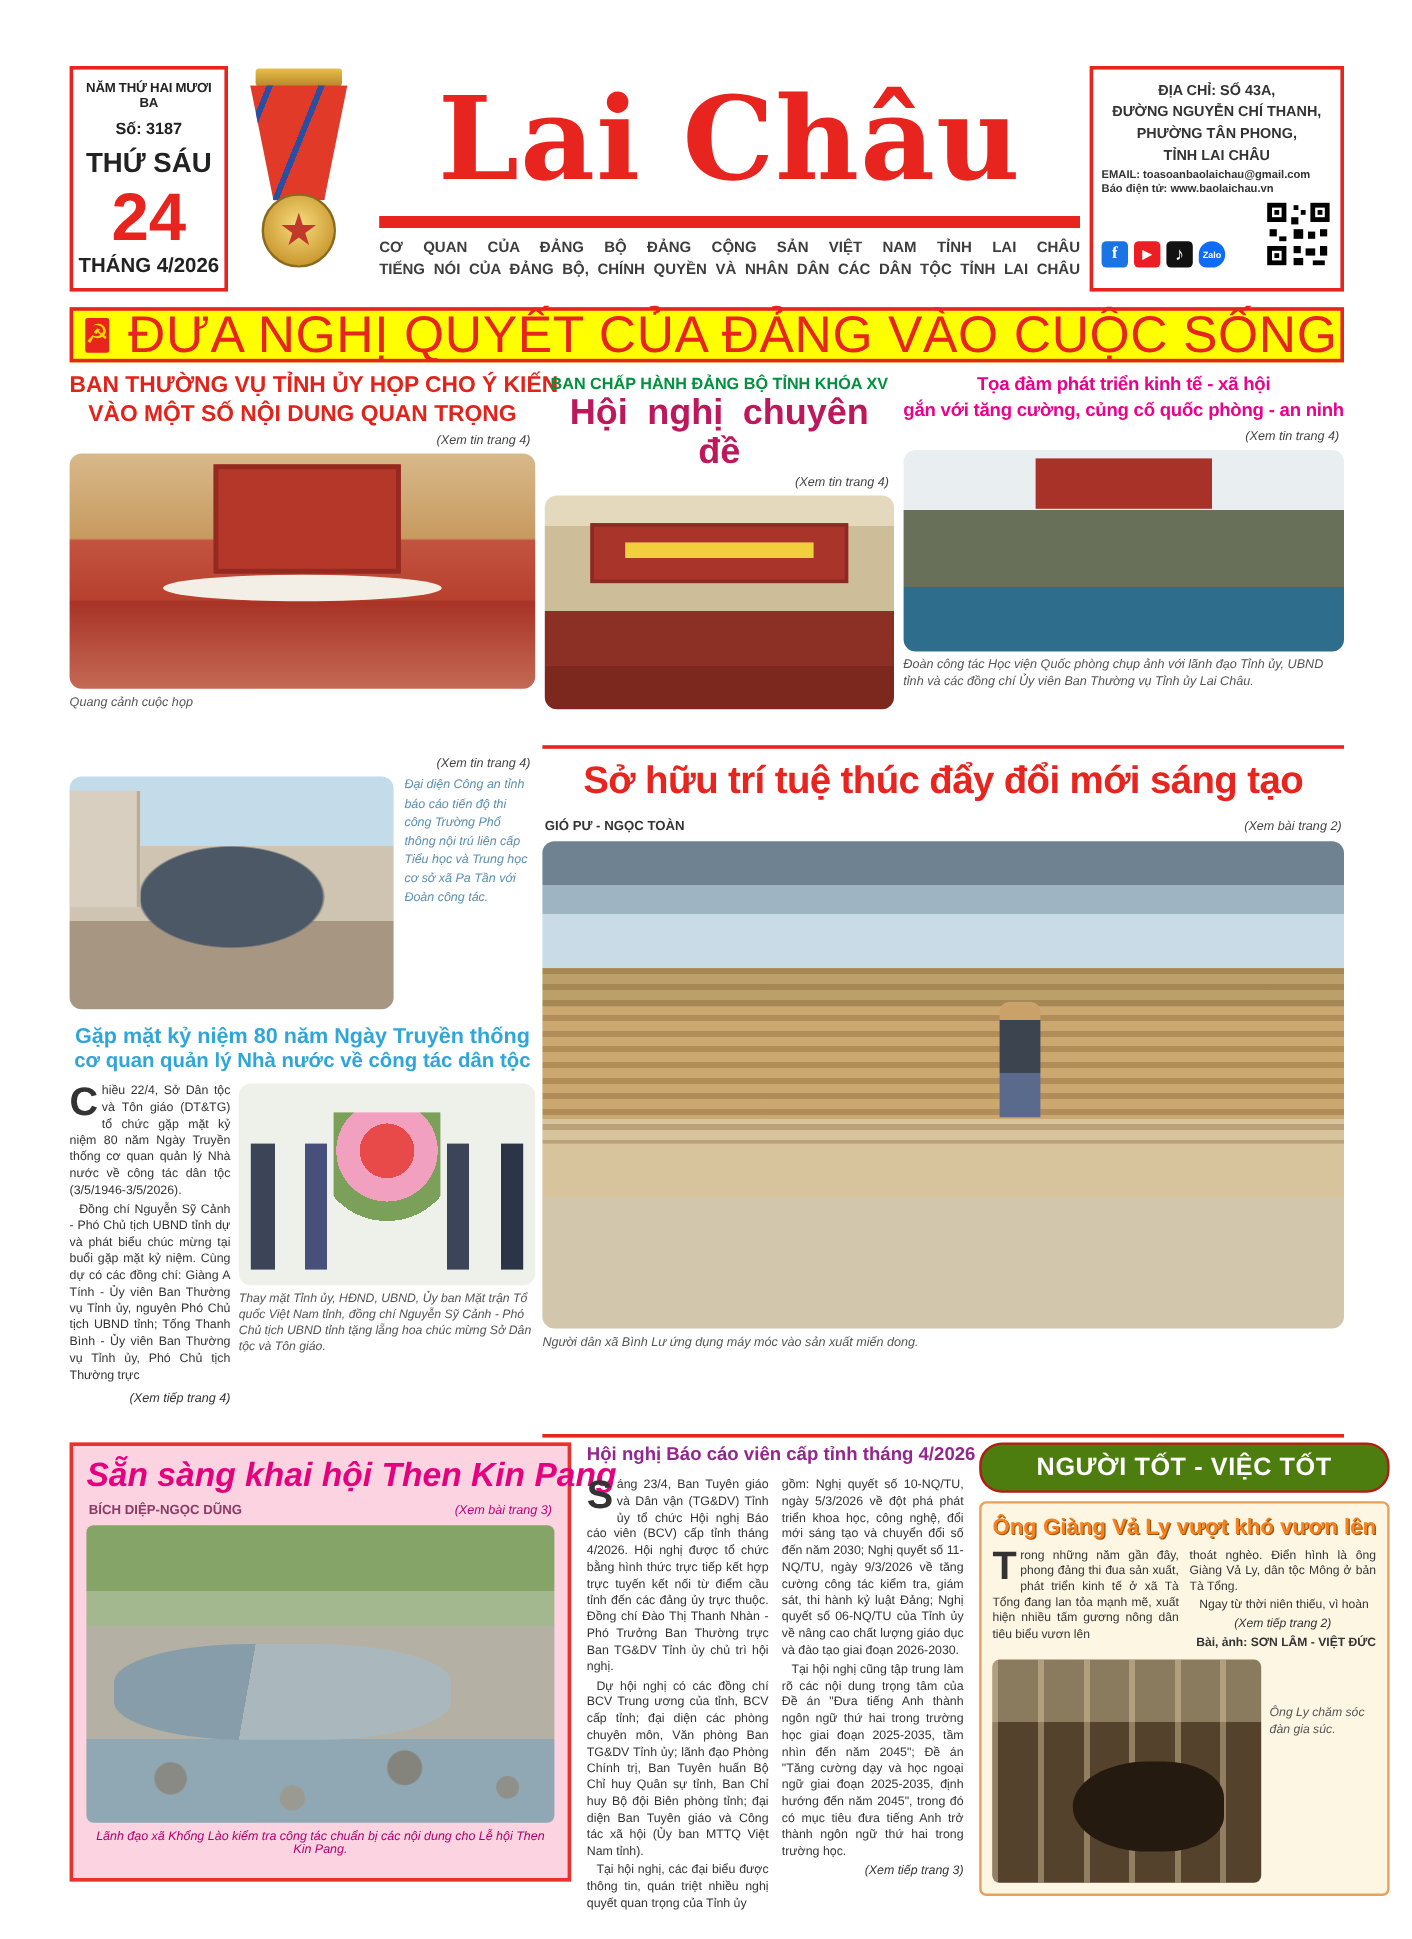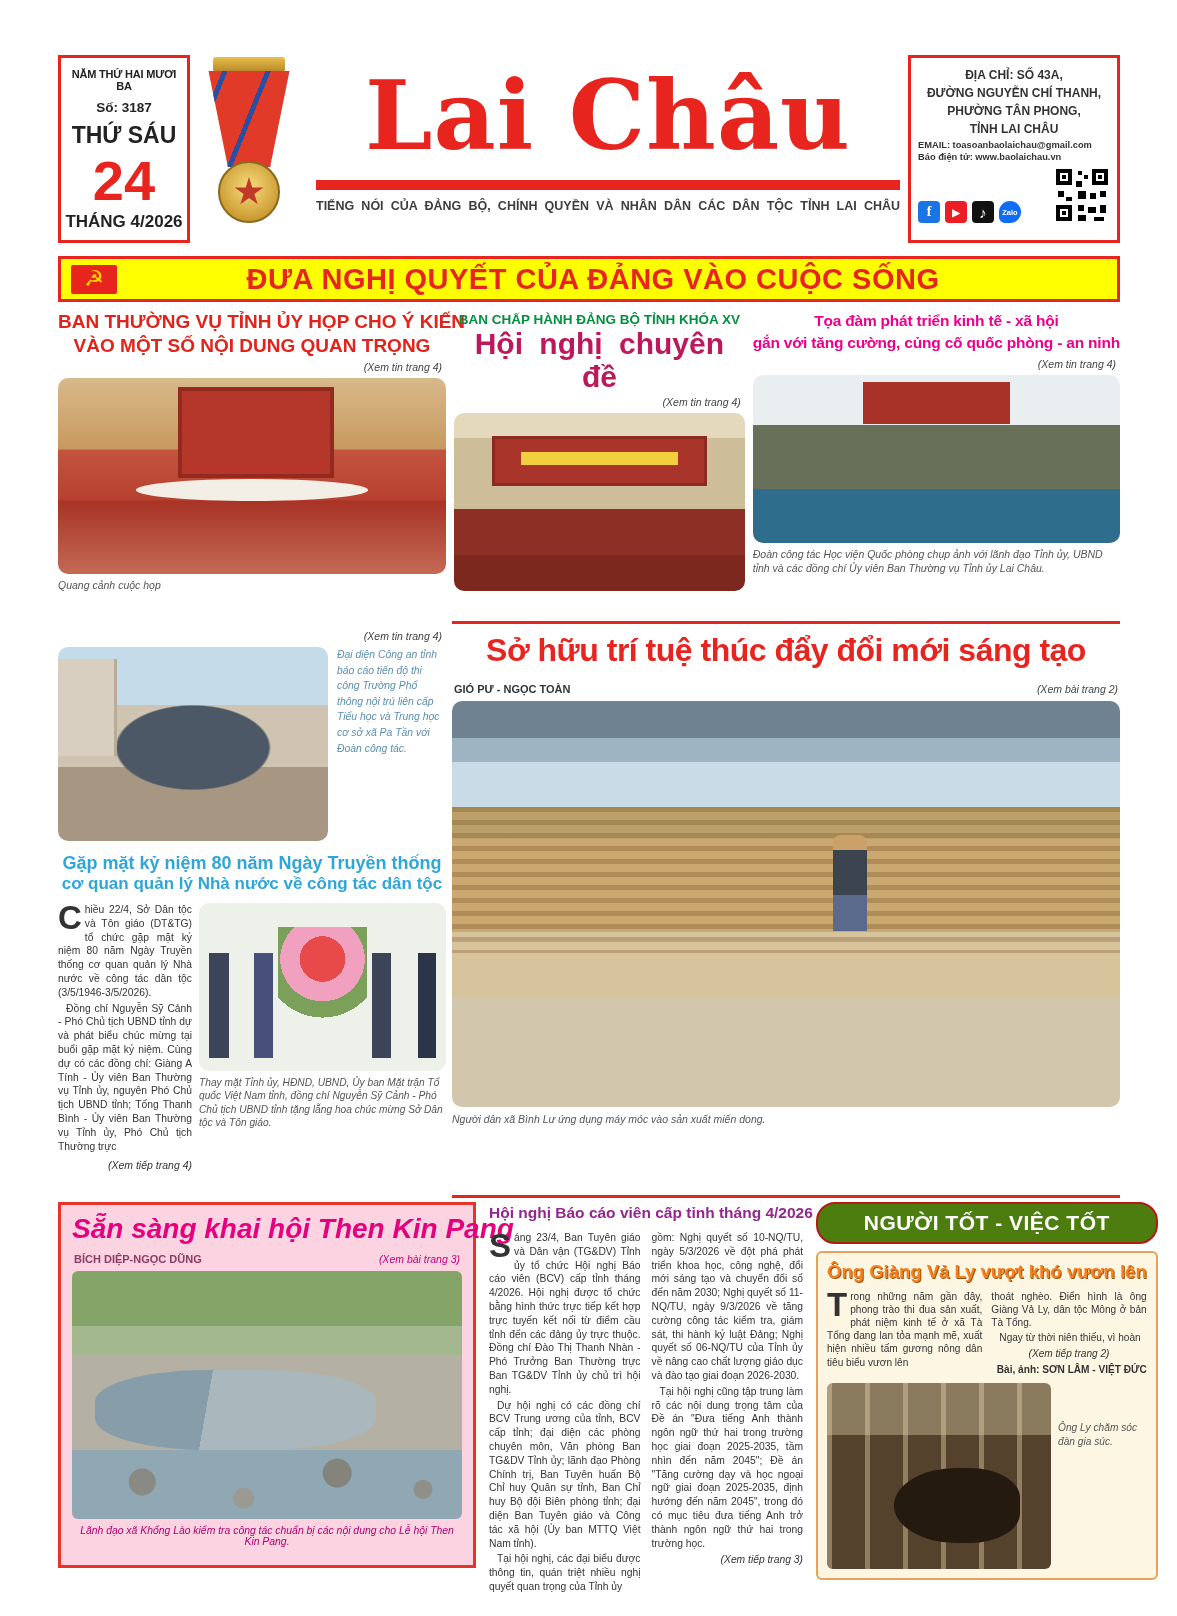--- a/index.html
+++ b/index.html
@@ -44,21 +44,21 @@
   .sico.yt { background:#ed1d24; font-size:10px; }
   .sico.tt { background:#111; font-size:15px; }
   .sico.za { background:#0e6cf6; font-size:7.5px; border-radius:50% 50% 50% 6px; }
   .qr { width:56px; height:56px; }
 
   
   .banner { position:absolute; top:256px; left:58px; width:1062px; height:46px; background:#ffff00;
             border:3px solid #e8241f; display:flex; align-items:center; }
   .banner-flag { width:46px; height:29px; background:#e8241f; margin:0 16px 0 10px; color:#ffd400; font-size:22px;
                  display:flex; align-items:center; justify-content:center; border-radius:2px; }
-  .banner-text { flex:1; text-align:center; color:#e8241f; font-weight:bold; font-size:29px;
+  .banner-text { flex:1; text-align:center; color:#e8241f; font-weight:normal; font-size:43px;
                  letter-spacing:0.5px; padding-right:64px; white-space:nowrap; }
 
   
   .topcols { position:absolute; top:310px; left:58px; width:1062px; display:flex; gap:8px; }
   .tc1 { width:388px; } .tc2 { width:336px; } .tc3 { flex:1; }
   .hl-line { display:block; white-space:nowrap; }
   .hl-red { color:#e2231a; font-weight:bold; font-size:19px; text-align:center; line-height:1.25; }
   .kicker { color:#00913f; font-weight:bold; font-size:13.5px; text-align:center; margin-top:2px; }
   .hl-green { color:#be185d; font-weight:bold; font-size:30px; text-align:center; word-spacing:8px; line-height:1.1; }
   .hl-mag { color:#ec008c; font-weight:bold; font-size:15.5px; text-align:center; line-height:1.45; letter-spacing:-0.2px; }
@@ -183,20 +183,21 @@
     <div class="medal">
       <div class="medal-top"></div>
       <div class="medal-ribbon"></div>
       <div class="medal-disc">
         <div class="medal-star"></div>
       </div>
     </div>
     <div class="masthead">
       <div class="mh-title">Lai Châu</div>
       <div class="mh-bar"></div>
+      <div class="mh-line">CƠ QUAN CỦA ĐẢNG BỘ ĐẢNG CỘNG SẢN VIỆT NAM TỈNH LAI CHÂU</div>
       <div class="mh-line">TIẾNG NÓI CỦA ĐẢNG BỘ, CHÍNH QUYỀN VÀ NHÂN DÂN CÁC DÂN TỘC TỈNH LAI CHÂU</div>
     </div>
     <div class="info-box">
       <div class="ib-addr">ĐỊA CHỈ: SỐ 43A,</div>
       <div class="ib-addr">ĐƯỜNG NGUYỄN CHÍ THANH,</div>
       <div class="ib-addr">PHƯỜNG TÂN PHONG,</div>
       <div class="ib-addr">TỈNH LAI CHÂU</div>
       <div class="ib-small">EMAIL: toasoanbaolaichau@gmail.com</div>
       <div class="ib-small">Báo điện tử: www.baolaichau.vn</div>
       <div class="ib-bottom">
@@ -329,21 +330,21 @@
         </div>
       </div>
     </div>
 
     <div class="goodp">
       <div class="gp-badge">NGƯỜI TỐT - VIỆC TỐT</div>
       <div class="gp-panel">
         <div class="gp-hl">Ông Giàng Vả Ly vượt khó vươn lên</div>
         <div class="gp-cols">
           <div class="gp-col">
-            <span class="dropcap">T</span><span>rong những năm gần đây, phong trào thi đua sản xuất, phát niệm kinh tế ở xã Tà Tổng đang lan tỏa mạnh mẽ, xuất hiện nhiều tấm gương nông dân tiêu biểu vươn lên</span>
+            <span class="dropcap">T</span><span>rong những năm gần đây, phong đảng thi đua sản xuất, phát triển kinh tế ở xã Tà Tổng đang lan tỏa mạnh mẽ, xuất hiện nhiều tấm gương nông dân tiêu biểu vươn lên</span>
           </div>
           <div class="gp-col">
             <span>thoát nghèo. Điển hình là ông Giàng Vả Ly, dân tộc Mông ở bản Tà Tổng.</span>
             <div class="para2">Ngay từ thời niên thiếu, vì hoàn</div>
             <div class="gp-more">(Xem tiếp trang 2)</div>
             <div class="gp-credit">Bài, ảnh: SƠN LÂM - VIỆT ĐỨC</div>
           </div>
         </div>
         <div class="gp-photo-row">
           <div class="photo ph8 ph-buffalo"></div>

